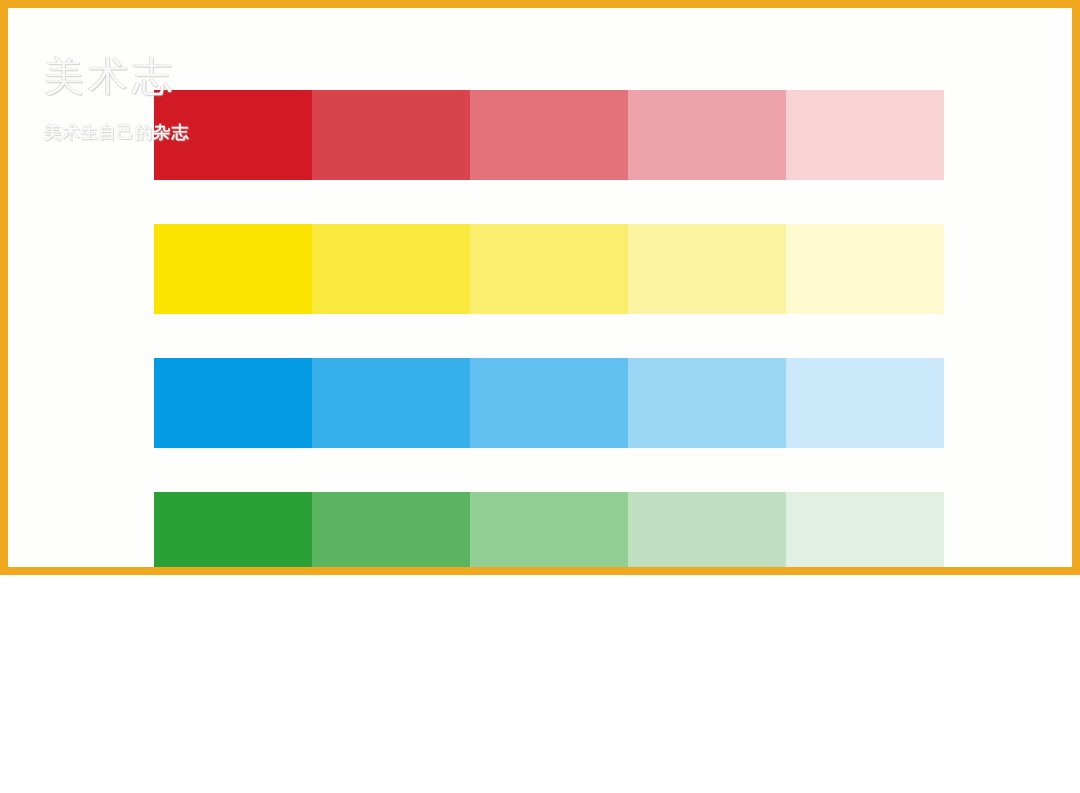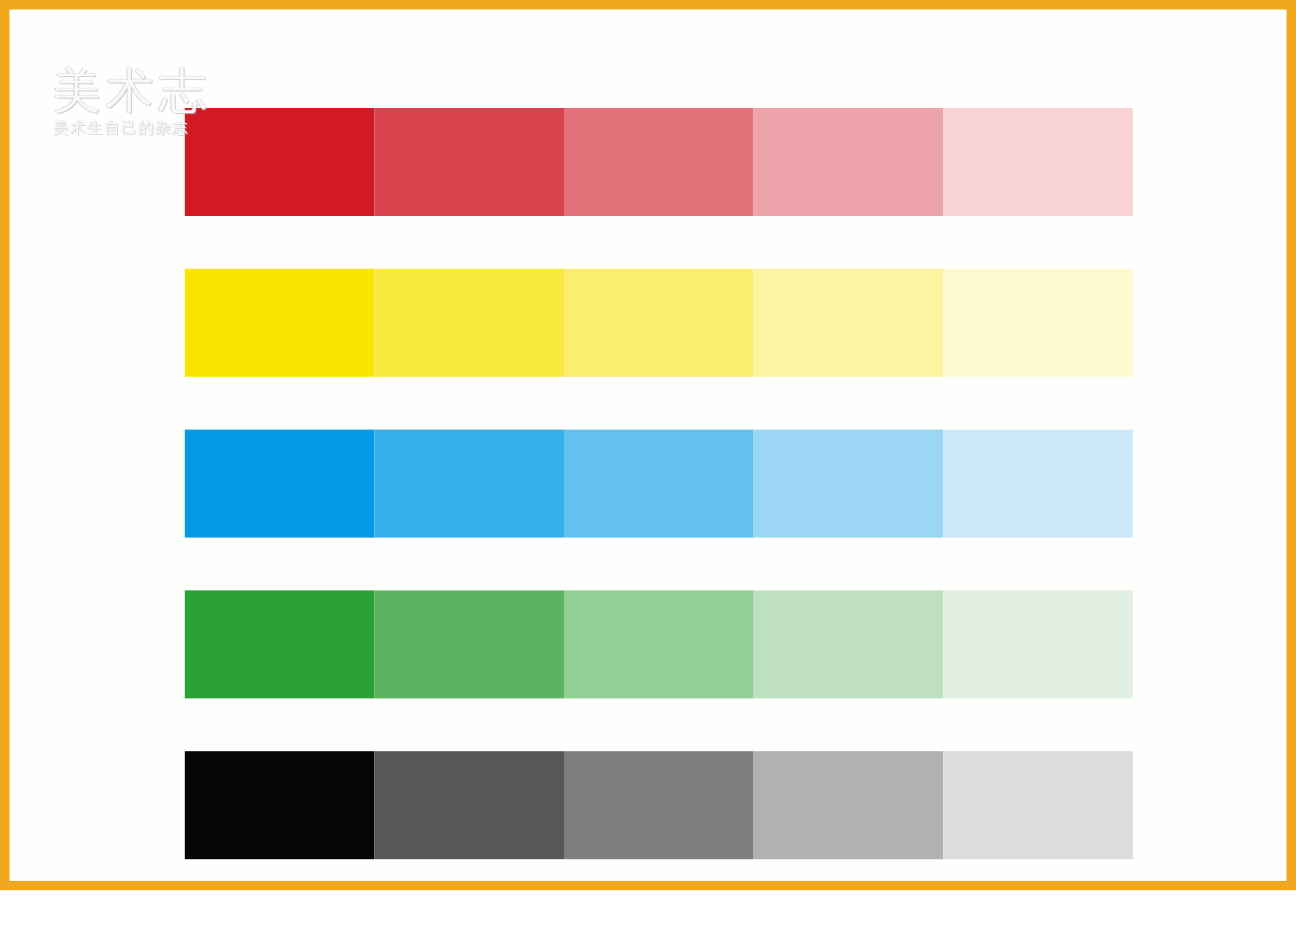--- a/index.html
+++ b/index.html
@@ -7,21 +7,21 @@
     margin: 0;
     padding: 0;
     background: #ffffff;
   }
   body {
     font-family: "Liberation Sans", sans-serif;
   }
   .page {
     position: relative;
     width: 1080px;
-    height: 742px;
+    height: 575px;
     box-sizing: border-box;
     background: #fdfdfb;
     border: 8px solid #0c4a6e;
     overflow: hidden;
   }
   .canvas {
     position: absolute;
     top: 0; left: 0; right: 0; bottom: 0;
     background: #fefffc;
   }
@@ -41,25 +41,25 @@
     letter-spacing: 4px;
     font-weight: 400;
     color: rgba(255,255,255,0.92);
     text-shadow:
       0 0 1px rgba(140,140,140,0.55),
       1px 1px 0 rgba(175,175,175,0.45),
       -1px 0 0 rgba(175,175,175,0.30);
     white-space: nowrap;
   }
   .watermark-sub {
-    margin-top: 2px;
+    margin-top: 25px;
     font-family: "Liberation Sans", sans-serif;
-    font-size: 13px;
+    font-size: 17px;
     letter-spacing: 1.2px;
-    font-weight: 400;
+    font-weight: 700;
     color: rgba(255,255,255,0.92);
     text-shadow:
       0 0 1px rgba(150,150,150,0.60),
       1px 1px 0 rgba(180,180,180,0.40);
     white-space: nowrap;
   }
 
   
   .palette {
     position: absolute;

